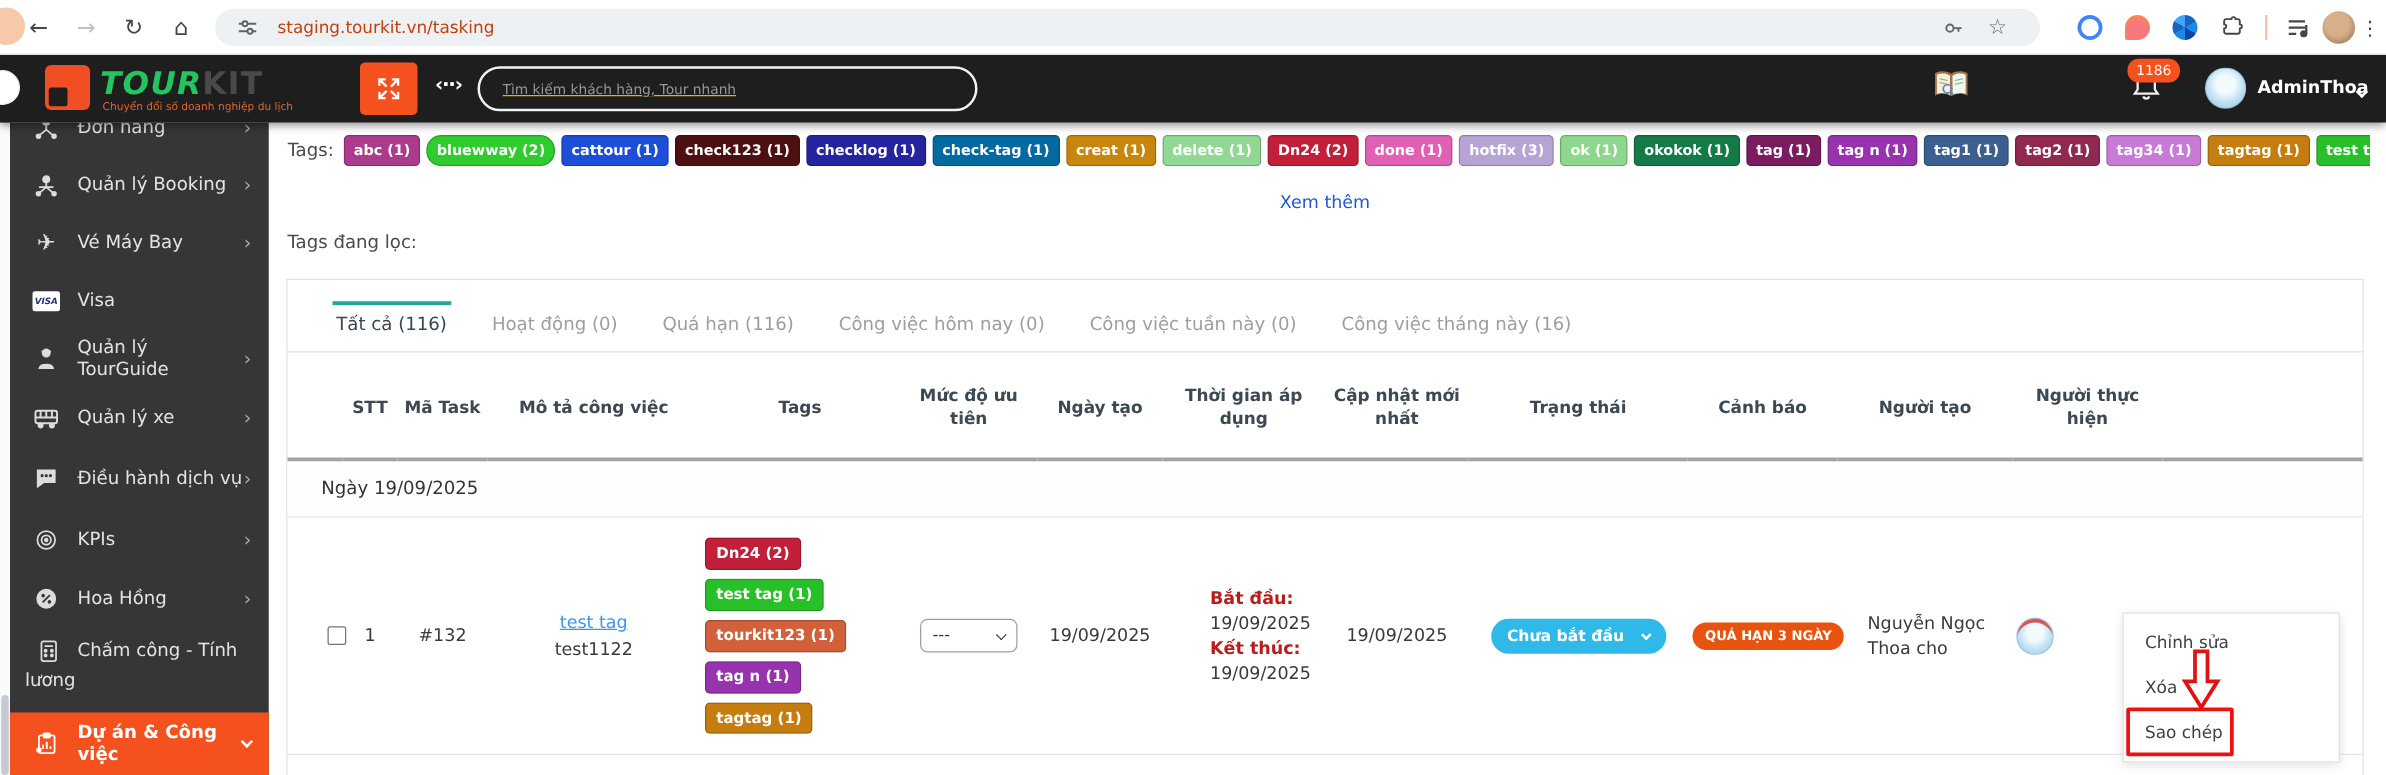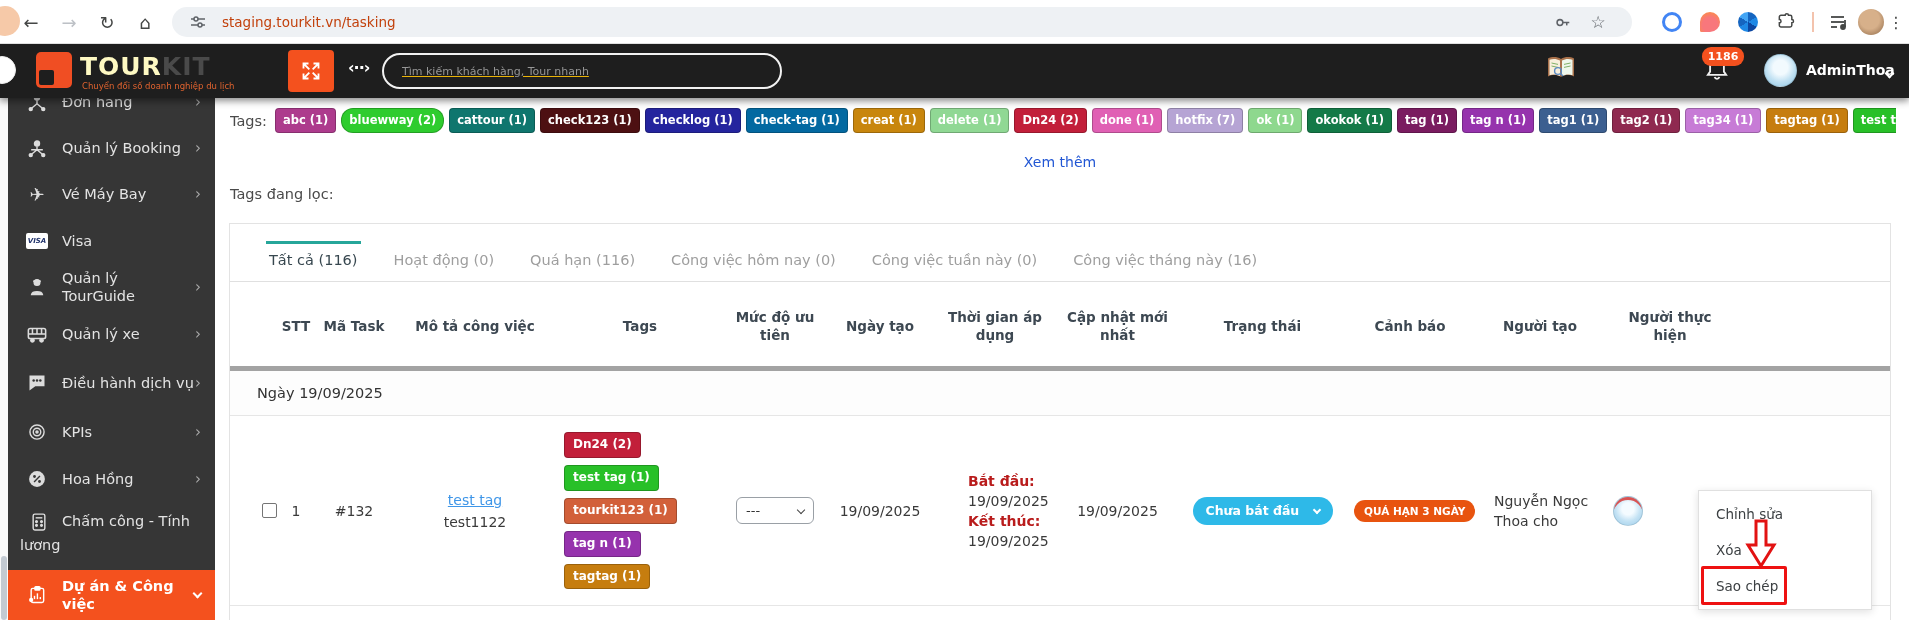--- a/index.html
+++ b/index.html
@@ -17,30 +17,30 @@
   .pill-right-ico { position:absolute; top:4px; width:24px; height:22px; display:flex; align-items:center; justify-content:center; color:#5f6368; }
   .ext-ico { position:absolute; top:12px; width:20px; height:20px; border-radius:50%; }
   .peach-blob { position:absolute; left:-10px; top:6px; width:30px; height:30px; border-radius:50%; background:#f6c9a8; }
   .white-blob { position:absolute; left:-12px; top:56px; width:28px; height:28px; border-radius:50%; background:#fff; border:1px solid #eee; z-index:41; }
 
   
   .app-header { position:absolute; left:0; top:44px; width:1909px; height:54px; background:#1e1e1e; z-index:30; box-shadow:0 3px 7px rgba(0,0,0,.45); }
   .logo-box { position:absolute; left:36px; top:8px; width:36px; height:36px; background:#f04e23; border-radius:5px; }
   .logo-box::after { content:""; position:absolute; left:3px; bottom:3px; width:15px; height:15px; background:#1e1e1e; border-radius:2px; }
   .logo-text { position:absolute; left:80px; top:8px; font-size:25px; font-weight:bold; letter-spacing:1px; }
-  .logo-text .t1 { color:#fef9c3; } .logo-text .t2 { color:#4a4a4a; }
+  .logo-text .t1 { color:#22c55e;font-style:italic; } .logo-text .t2 { color:#4a4a4a; }
   .logo-tag { position:absolute; left:82px; top:37px; font-size:8.5px; color:#e0632f; white-space:nowrap; }
   .expand-btn { position:absolute; left:288px; top:6px; width:46px; height:42px; background:#f4511e; border-radius:4px; display:flex; align-items:center; justify-content:center; }
   .collapse-ico { position:absolute; left:348px; top:14px; color:#fff; font-size:16px; font-weight:bold; letter-spacing:-1px; }
   .hdr-search { position:absolute; left:382px; top:9px; width:400px; height:36px; border:2px solid #f2f2f2; border-radius:18px; display:flex; align-items:center; padding-left:18px; background:transparent; }
   .hdr-search input { background:transparent; border:none; outline:none; color:#eab308; font-size:11px; width:350px; font-family:inherit;text-decoration:underline; }
   .hdr-search input::placeholder { color:#969696; }
   .book-ico { position:absolute; left:1546px; top:11px; }
   .bell-wrap { position:absolute; left:1704px; top:12px; }
-  .bell-badge { position:absolute; left:1702px; top:3px; min-width:42px; height:19px; background:#f4511e; border-radius:9px; color:#fff; font-size:11px; font-weight:bold; display:flex; align-items:center; justify-content:center; padding:0 5px; z-index:2;text-align:right; }
+  .bell-badge { position:absolute; left:1702px; top:3px; min-width:42px; height:19px; background:#f4511e; border-radius:9px; color:#fff; font-size:11px; font-weight:normal; display:flex; align-items:center; justify-content:center; padding:0 5px; z-index:2;text-align:right; }
   .hdr-avatar { position:absolute; left:1764px; top:10px; width:33px; height:33px; border-radius:50%; background:radial-gradient(circle at 50% 40%, #f2fafe 0 30%, #bfe0f2 60%, #93c9e6); border:1px solid #0b2a3a22; }
   .hdr-user { position:absolute; left:1806px; top:18px; color:#fff; font-size:14px; font-weight:600; }
   .hdr-user-chev { position:absolute; left:1886px; top:26px; width:7px; height:7px; border-right:2px solid #fff; border-bottom:2px solid #fff; transform:rotate(45deg); }
 
   
   .sidebar { position:absolute; left:0; top:98px; width:215px; height:522px; background:#363636; z-index:20; }
   .side-scroll { position:absolute; left:0; top:0; width:8px; height:522px; background:#fafafa; }
   .side-thumb { position:absolute; left:1px; top:458px; width:6px; height:64px; background:#c3cad2; border-radius:3px; }
   .side-item { position:absolute; left:8px; width:207px; height:46px; display:flex; align-items:center; padding:0 14px 0 18px; color:#e3e3e3; font-size:14.5px; }
   .side-item .s-ico { width:22px; height:22px; margin-right:14px; display:flex; align-items:center; justify-content:center; flex:none; color:#dcdcdc; font-size:18px; }
@@ -61,21 +61,21 @@
   .show-more { position:absolute; left:14px; top:56px; width:1662px; text-align:center; font-size:14px; color:#2156d4; }
   .filter-label { position:absolute; left:15px; top:88px; font-size:14.5px; color:#4a4a4a; }
 
   .card { position:absolute; left:14px; top:125px; width:1662px; height:520px; background:#fff; border:1px solid #e3e3e3; }
   .tabs { display:flex; gap:30px; padding:17px 0 0 36px; border-bottom:1px solid #e0e0e0; }
   .tab { border-top:3px solid transparent; padding:8px 3px 13px; font-size:14.5px; color:#9e9e9e; }
   .tab.active { border-top-color:#26a69a; color:#37474f; }
 
   table.grid { width:1660px; border-collapse:collapse; table-layout:fixed; }
   .grid th { font-size:13.5px; color:#3d4852; font-weight:600; padding:26px 4px 22px; text-align:center; line-height:1.35; vertical-align:middle; }
-  .grid thead tr { border-bottom:5px solid #a3a3a3; }
+  .grid thead tr { border-bottom:3px solid #a3a3a3; }
   .grid td { font-size:14px; color:#3a3a3a; padding:16px 4px; vertical-align:middle; border-bottom:1px solid #e6e6e6; text-align:center; }
   tr.group td { text-align:left; padding:14px 0 14px 27px; background:#fdfdfd; font-size:14.5px; color:#333; }
   .cbx { width:15px; height:15px; border:1.5px solid #757575; border-radius:2px; margin-left:28px; background:#fff; }
   .task-link { color:#3f96e8; display:block; margin-bottom:6px; }
   .cell-tags { display:flex; flex-wrap:wrap; gap:7px; width:164px; margin:0 auto; justify-content:flex-start; }
   .cell-tags .chip { margin-right:0; font-size:12px; padding:5px 8px; }
   .sel { width:78px; height:27px; border:1px solid #9aa0a6; border-radius:6px; display:inline-flex; align-items:center; justify-content:space-between; padding:0 9px; font-size:13px; color:#333; background:#fff; }
   .sel .chev { width:6px; height:6px; border-right:1.8px solid #444; border-bottom:1.8px solid #444; transform:rotate(45deg); margin-top:-2px; }
   td.period-cell { text-align:left; padding-left:38px; line-height:20px; }
   .plabel { font-weight:bold; color:#b91c1c; }
@@ -339,29 +339,29 @@
       <span class="chev-dn"></span>
     </div>
   </div>
 
   <div class="main">
 
     <div class="tags-line">
       <span class="tags-label">Tags:</span>
       <span class="chip" style="background: rgb(173, 59, 141);">abc (1)</span>
       <span class="chip" style="background: rgb(46, 204, 46); border-radius: 12px;">bluewway (2)</span>
-      <span class="chip" style="background: #0f766e;">cattour (1)</span>
+      <span class="chip" style="background: #1d4ed8;">cattour (1)</span>
       <span class="chip" style="background: rgb(77, 16, 18);">check123 (1)</span>
       <span class="chip" style="background: rgb(36, 36, 158);">checklog (1)</span>
       <span class="chip" style="background: #0369a1;">check-tag (1)</span>
       <span class="chip" style="background: rgb(200, 134, 13);">creat (1)</span>
       <span class="chip" style="background: rgb(144, 216, 148);">delete (1)</span>
       <span class="chip" style="background: rgb(194, 31, 58);">Dn24 (2)</span>
       <span class="chip" style="background: rgb(224, 96, 180); text-align: center;">done (1)</span>
-      <span class="chip" style="background: rgb(182, 164, 212);">hotfix (7)</span>
+      <span class="chip" style="background: rgb(182, 164, 212);">hotfix (3)</span>
       <span class="chip" style="background: rgb(142, 216, 142);">ok (1)</span>
       <span class="chip" style="background: rgb(20, 122, 72);">okokok (1)</span>
       <span class="chip" style="background: rgb(122, 28, 96);">tag (1)</span>
       <span class="chip" style="background: rgb(150, 51, 173);">tag n (1)</span>
       <span class="chip" style="background: rgb(60, 95, 144);">tag1 (1)</span>
       <span class="chip" style="background: rgb(143, 41, 80);">tag2 (1)</span>
       <span class="chip" style="background: rgb(199, 123, 214);">tag34 (1)</span>
       <span class="chip" style="background: rgb(198, 125, 15);">tagtag (1)</span>
       <span class="chip" style="background: rgb(40, 192, 40);">test tag (1)</span>
 

